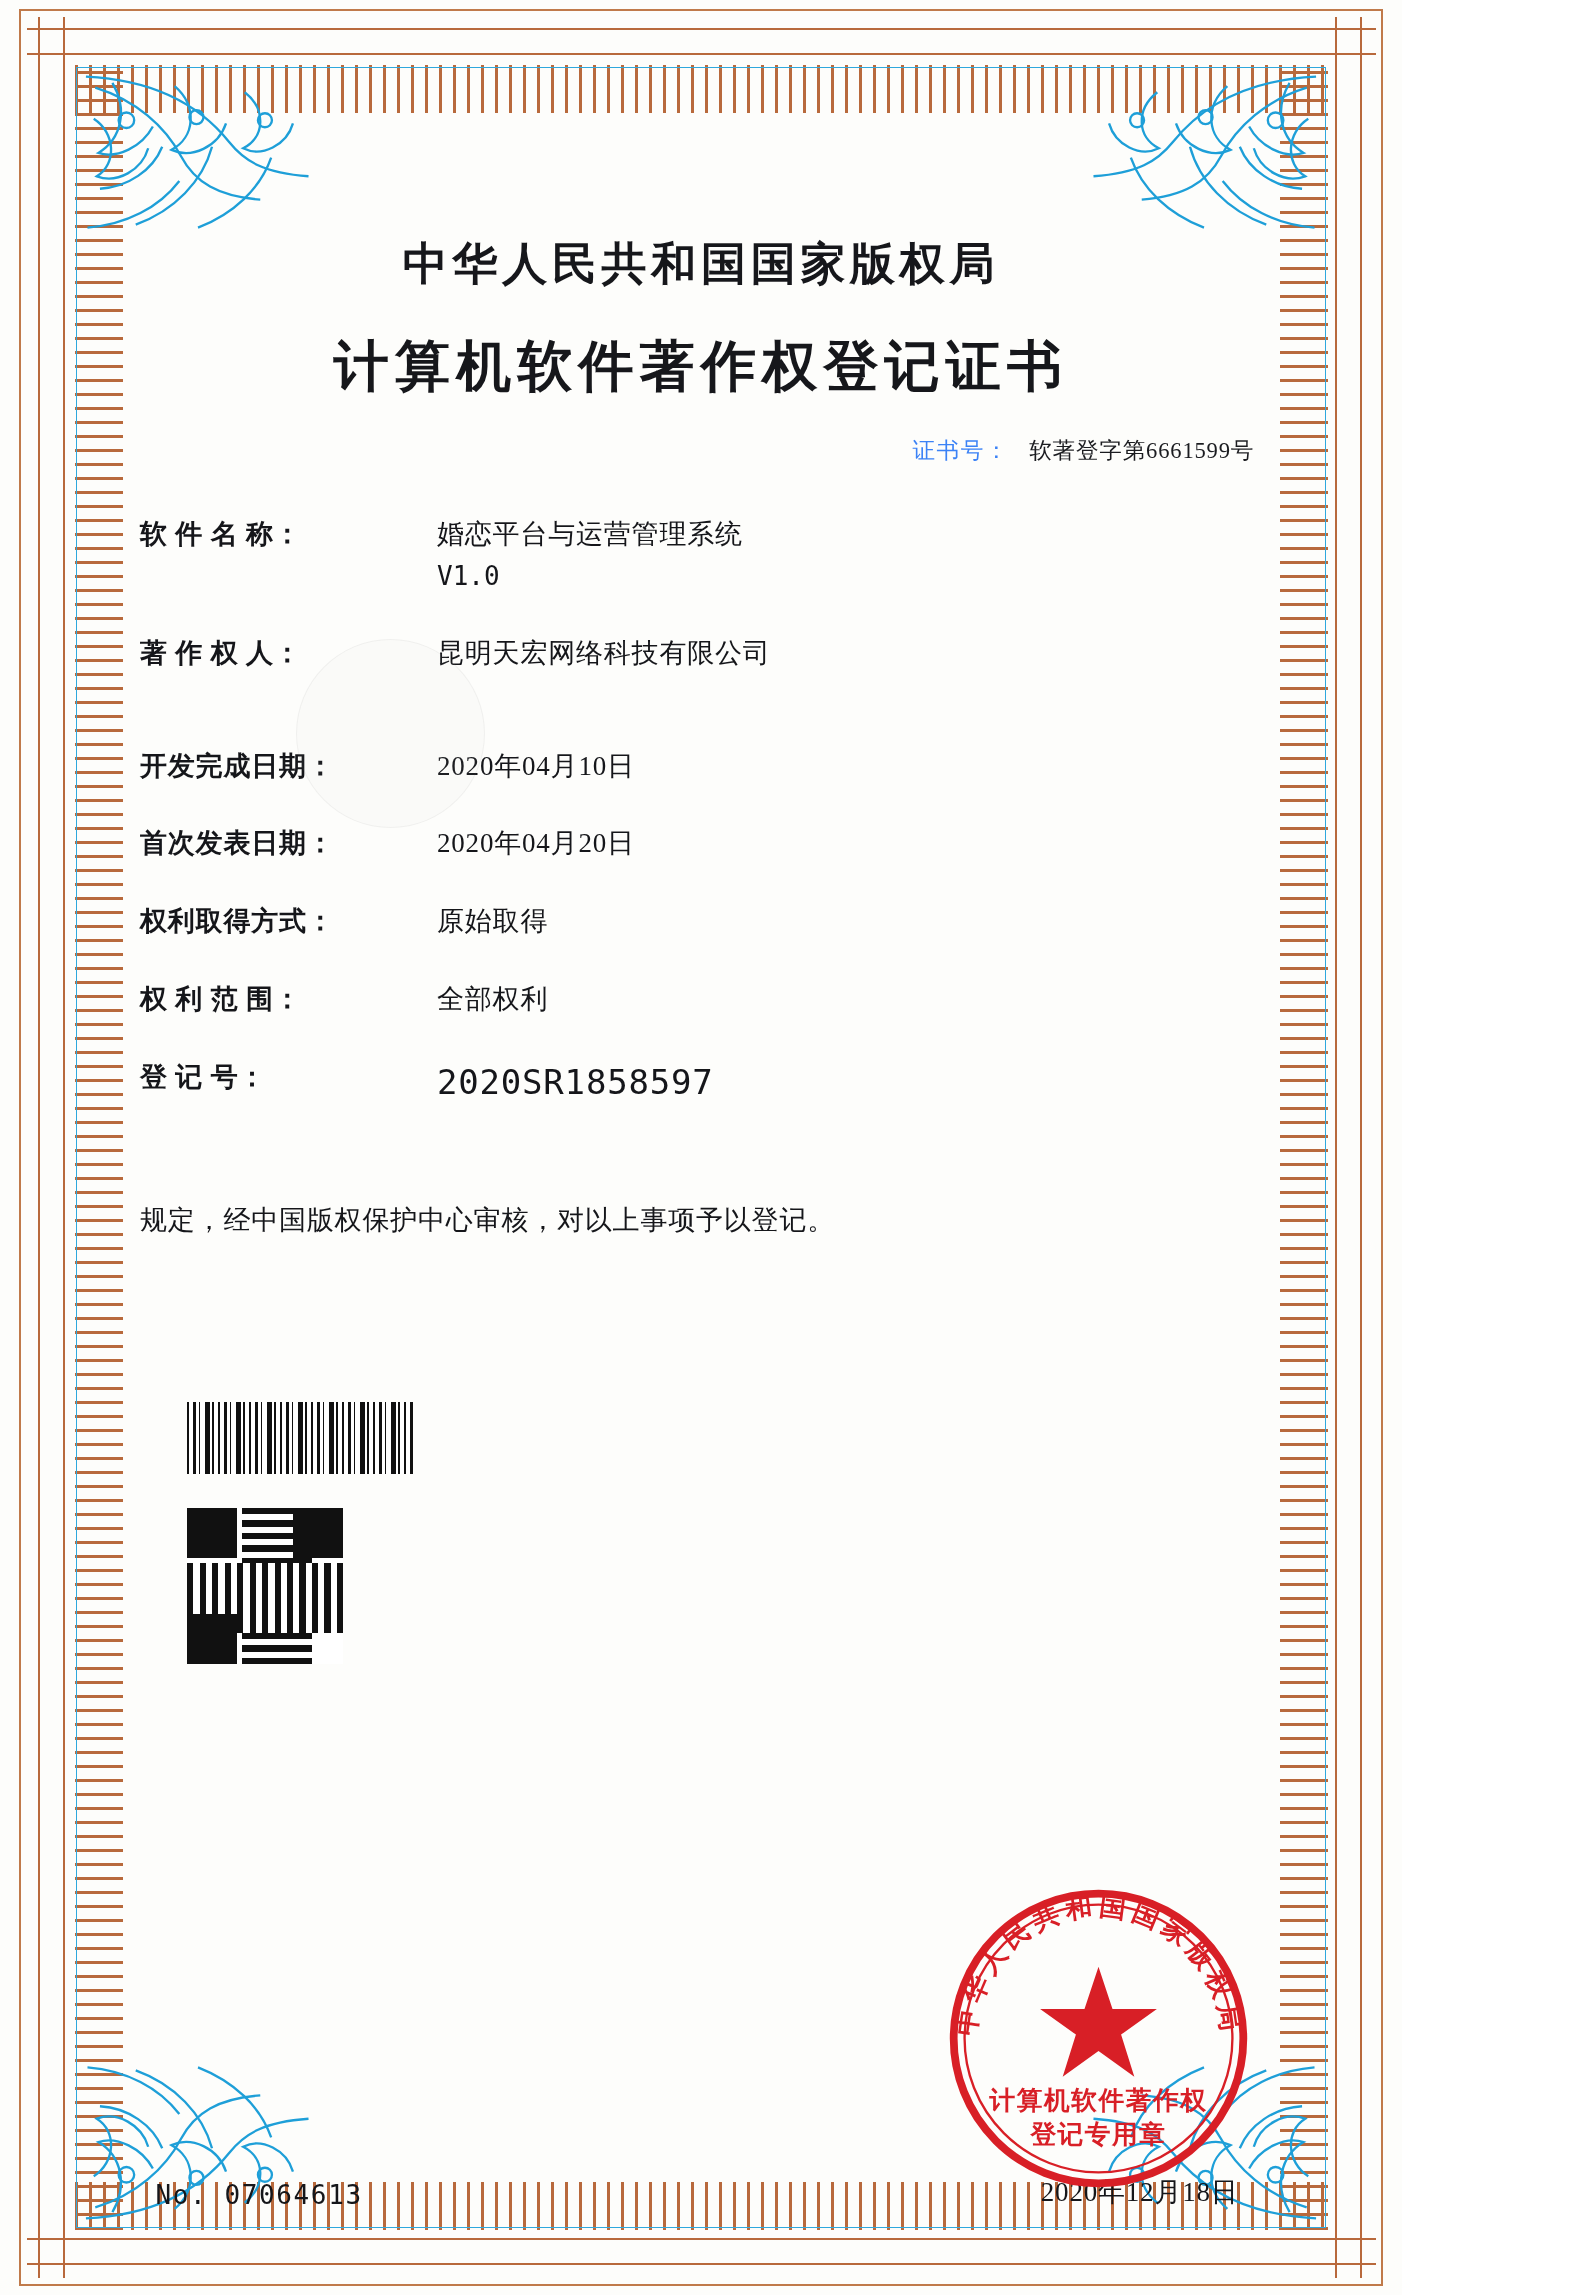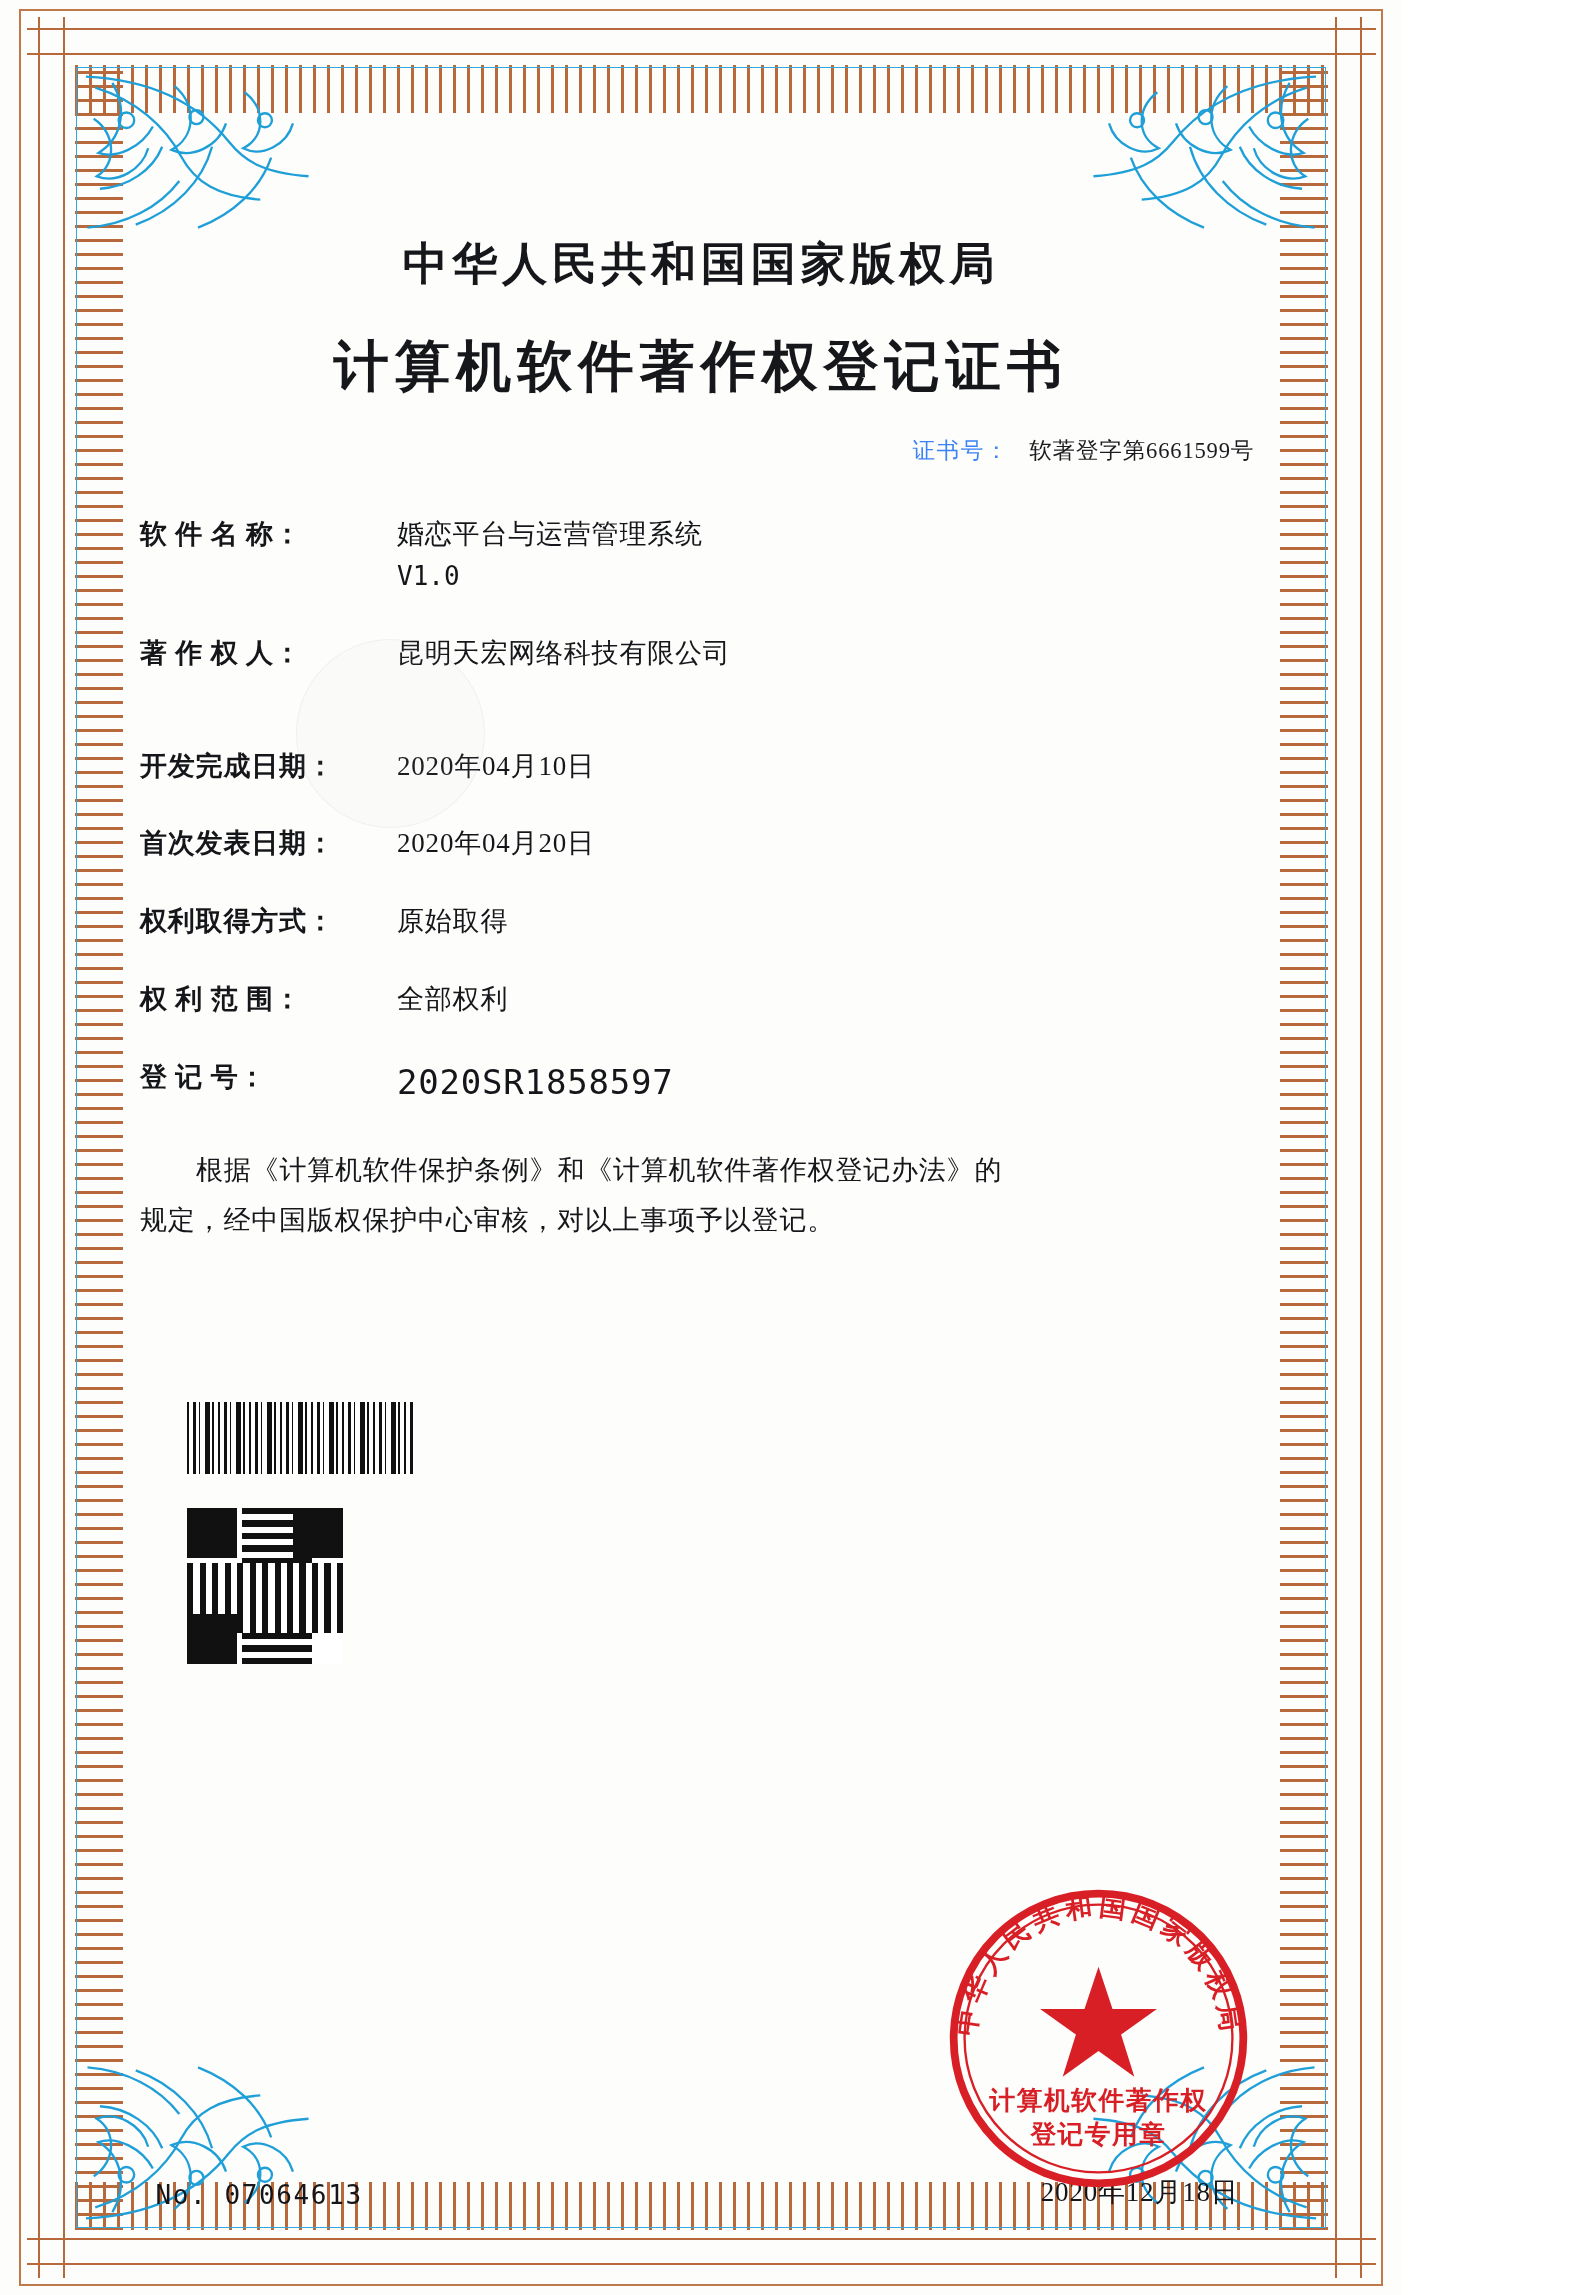--- a/index.html
+++ b/index.html
@@ -148,20 +148,21 @@
   .cert-no-value {
     font-size: 22.6px;
     letter-spacing: 0.8px;
     color: #1b1c20;
   }
 
   .field {
     display: flex;
     align-items: flex-start;
     margin-bottom: 40px;
+    gap: 40px;
   }
   .field-label {
     width: 257px;
     flex: 0 0 257px;
     font-size: 27px;
     font-weight: bold;
     color: #15161a;
     letter-spacing: 0.8px;
     white-space: pre;
   }
@@ -402,21 +403,21 @@
       <div class="field-label">权 利 范 围：</div>
       <div class="field-value">全部权利</div>
     </div>
 
     <div class="field">
       <div class="field-label">登 记 号：</div>
       <div class="field-value field-mono">2020SR1858597</div>
     </div>
 
     <div class="paragraph">
-      <span class="indent"></span><span>根据《计算机软件保护条例》和《计算机软件著作权登记办法》的</span><br>
+      <span class="indent"></span><br>
       <span>规定，经中国版权保护中心审核，对以上事项予以登记。</span>
     </div>
 
     <div class="codes">
       <div class="barcode"></div>
       <div class="qrcode"></div>
     </div>
 
     <div class="footer-no">No. 07064613</div>
     <div class="footer-date">2020年12月18日</div>

